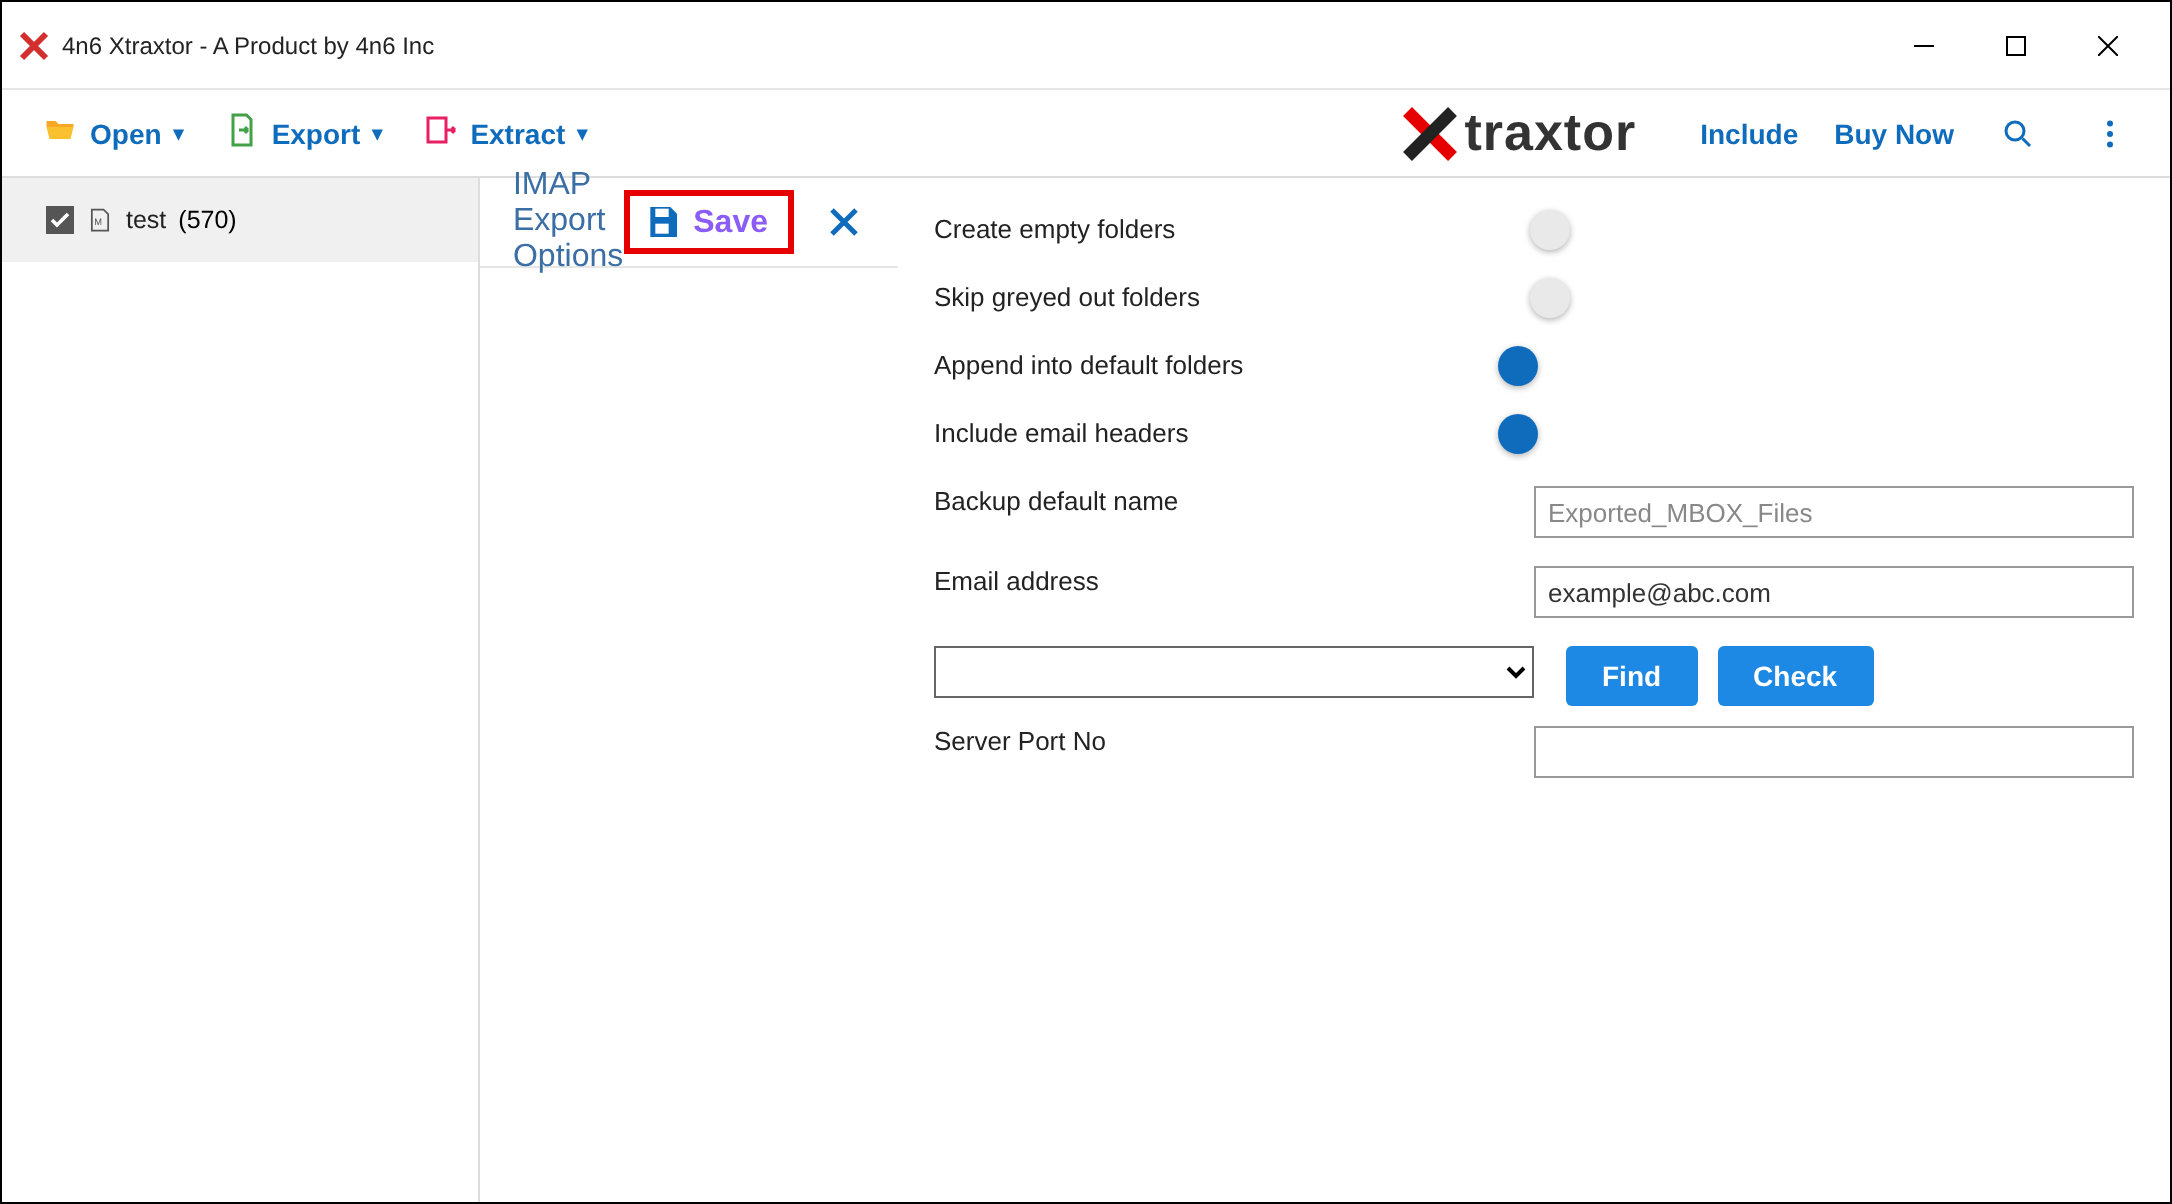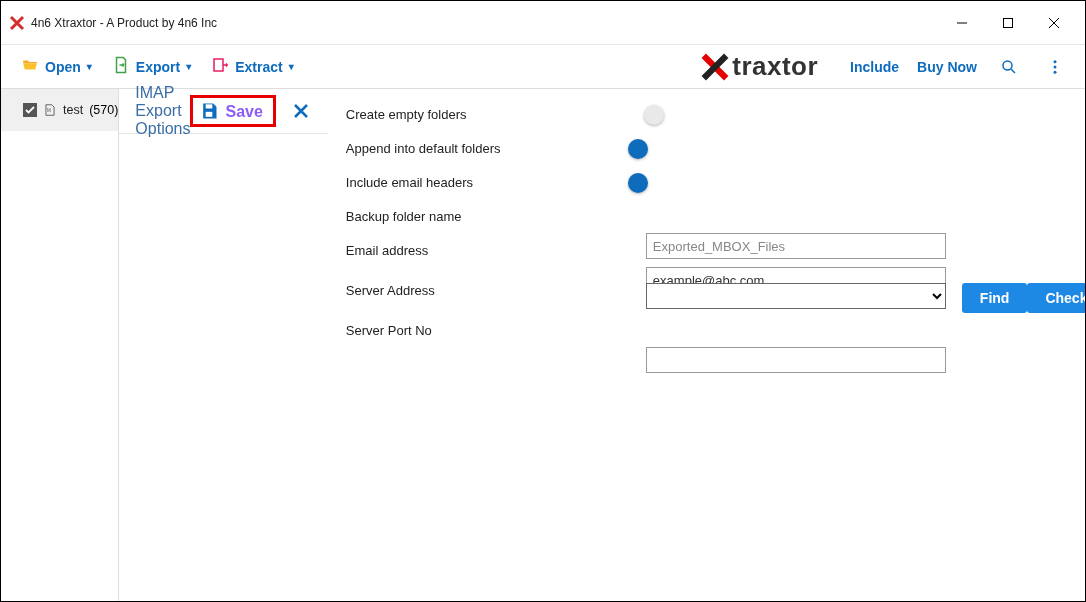--- a/index.html
+++ b/index.html
@@ -43,26 +43,26 @@
   .row .label { width: 300px; }
   .row .ctrl { width: 300px; }
 
   .toggle { width: 36px; height: 16px; border-radius: 10px; position: relative; cursor:pointer; }
   .toggle .knob { position:absolute; top:-2px; width:20px; height:20px; border-radius:50%; background:#fff; box-shadow: 0 1px 3px rgba(0,0,0,0.3);}
   .toggle.off { background: #d8d8d8; }
   .toggle.off .knob { left:-2px; background:#e9e9e9;}
   .toggle.on { background: #66aef2; }
   .toggle.on .knob { right:-2px; background:#0F6CBD;}
 
-  .text-input { width: 300px; height: 26px; border: 1px solid #999; padding: 0 6px; font-size: 13px; color:#333;margin-top:24px; }
+  .text-input { width: 300px; height: 26px; border: 1px solid #999; padding: 0 6px; font-size: 13px; color:#333; }
   .text-input::placeholder { color:#888; }
   .select { width: 300px; height: 26px; border: 1px solid #666; background:#fff; font-size: 13px; padding: 0 2px;}
 
   .btn { height: 30px; padding: 0 18px; background: #1e88e5; color:#fff; border:none; border-radius:3px; font-size:14px; font-weight:600; cursor:pointer; }
-  .after-ctrl { display:flex; margin-left: 16px;}
+  .after-ctrl { display:flex; gap:10px; margin-left: 16px;}
 
   .row.gap { margin-bottom: 0px; }
   .form .row:nth-child(5),
   .form .row:nth-child(6),
   .form .row:nth-child(7),
   .form .row:nth-child(8),
   .form .row:nth-child(9) { height: 40px; }
 
 </style>
 </head>
@@ -192,38 +192,41 @@
           </svg>
       </span>
     </div>
 
     <div class="form">
       <div class="row gap">
         <span class="label">Create empty folders</span>
         <span class="ctrl"><span class="toggle off"><span class="knob"></span></span></span>
       </div>
       <div class="row gap">
+        <span class="label">Skip greyed out folders</span>
+        <span class="ctrl"><span class="toggle off"><span class="knob"></span></span></span>
+      </div>
+      <div class="row gap">
         <span class="label">Append into default folders</span>
         <span class="ctrl"><span class="toggle on"><span class="knob"></span></span></span>
       </div>
       <div class="row gap">
         <span class="label">Include email headers</span>
         <span class="ctrl"><span class="toggle on"><span class="knob"></span></span></span>
       </div>
 
       <div class="row">
-        <span class="label">Backup folder name</span>
+        <span class="label">Backup default name</span>
         <input class="text-input" type="text" placeholder="Exported_MBOX_Files" style="">
       </div>
       <div class="row">
         <span class="label">Email address</span>
         <input class="text-input" type="text" value="example@abc.com" style="">
       </div>
       <div class="row">
-        <span class="label">Server Address</span>
         <select class="select"><option></option></select>
         <span class="after-ctrl">
           <button class="btn">Find</button>
           <button class="btn">Check</button>
         </span>
       </div>
       <div class="row">
         <span class="label">Server Port No</span>
         <input class="text-input" type="text" value="" style="">
       </div>

